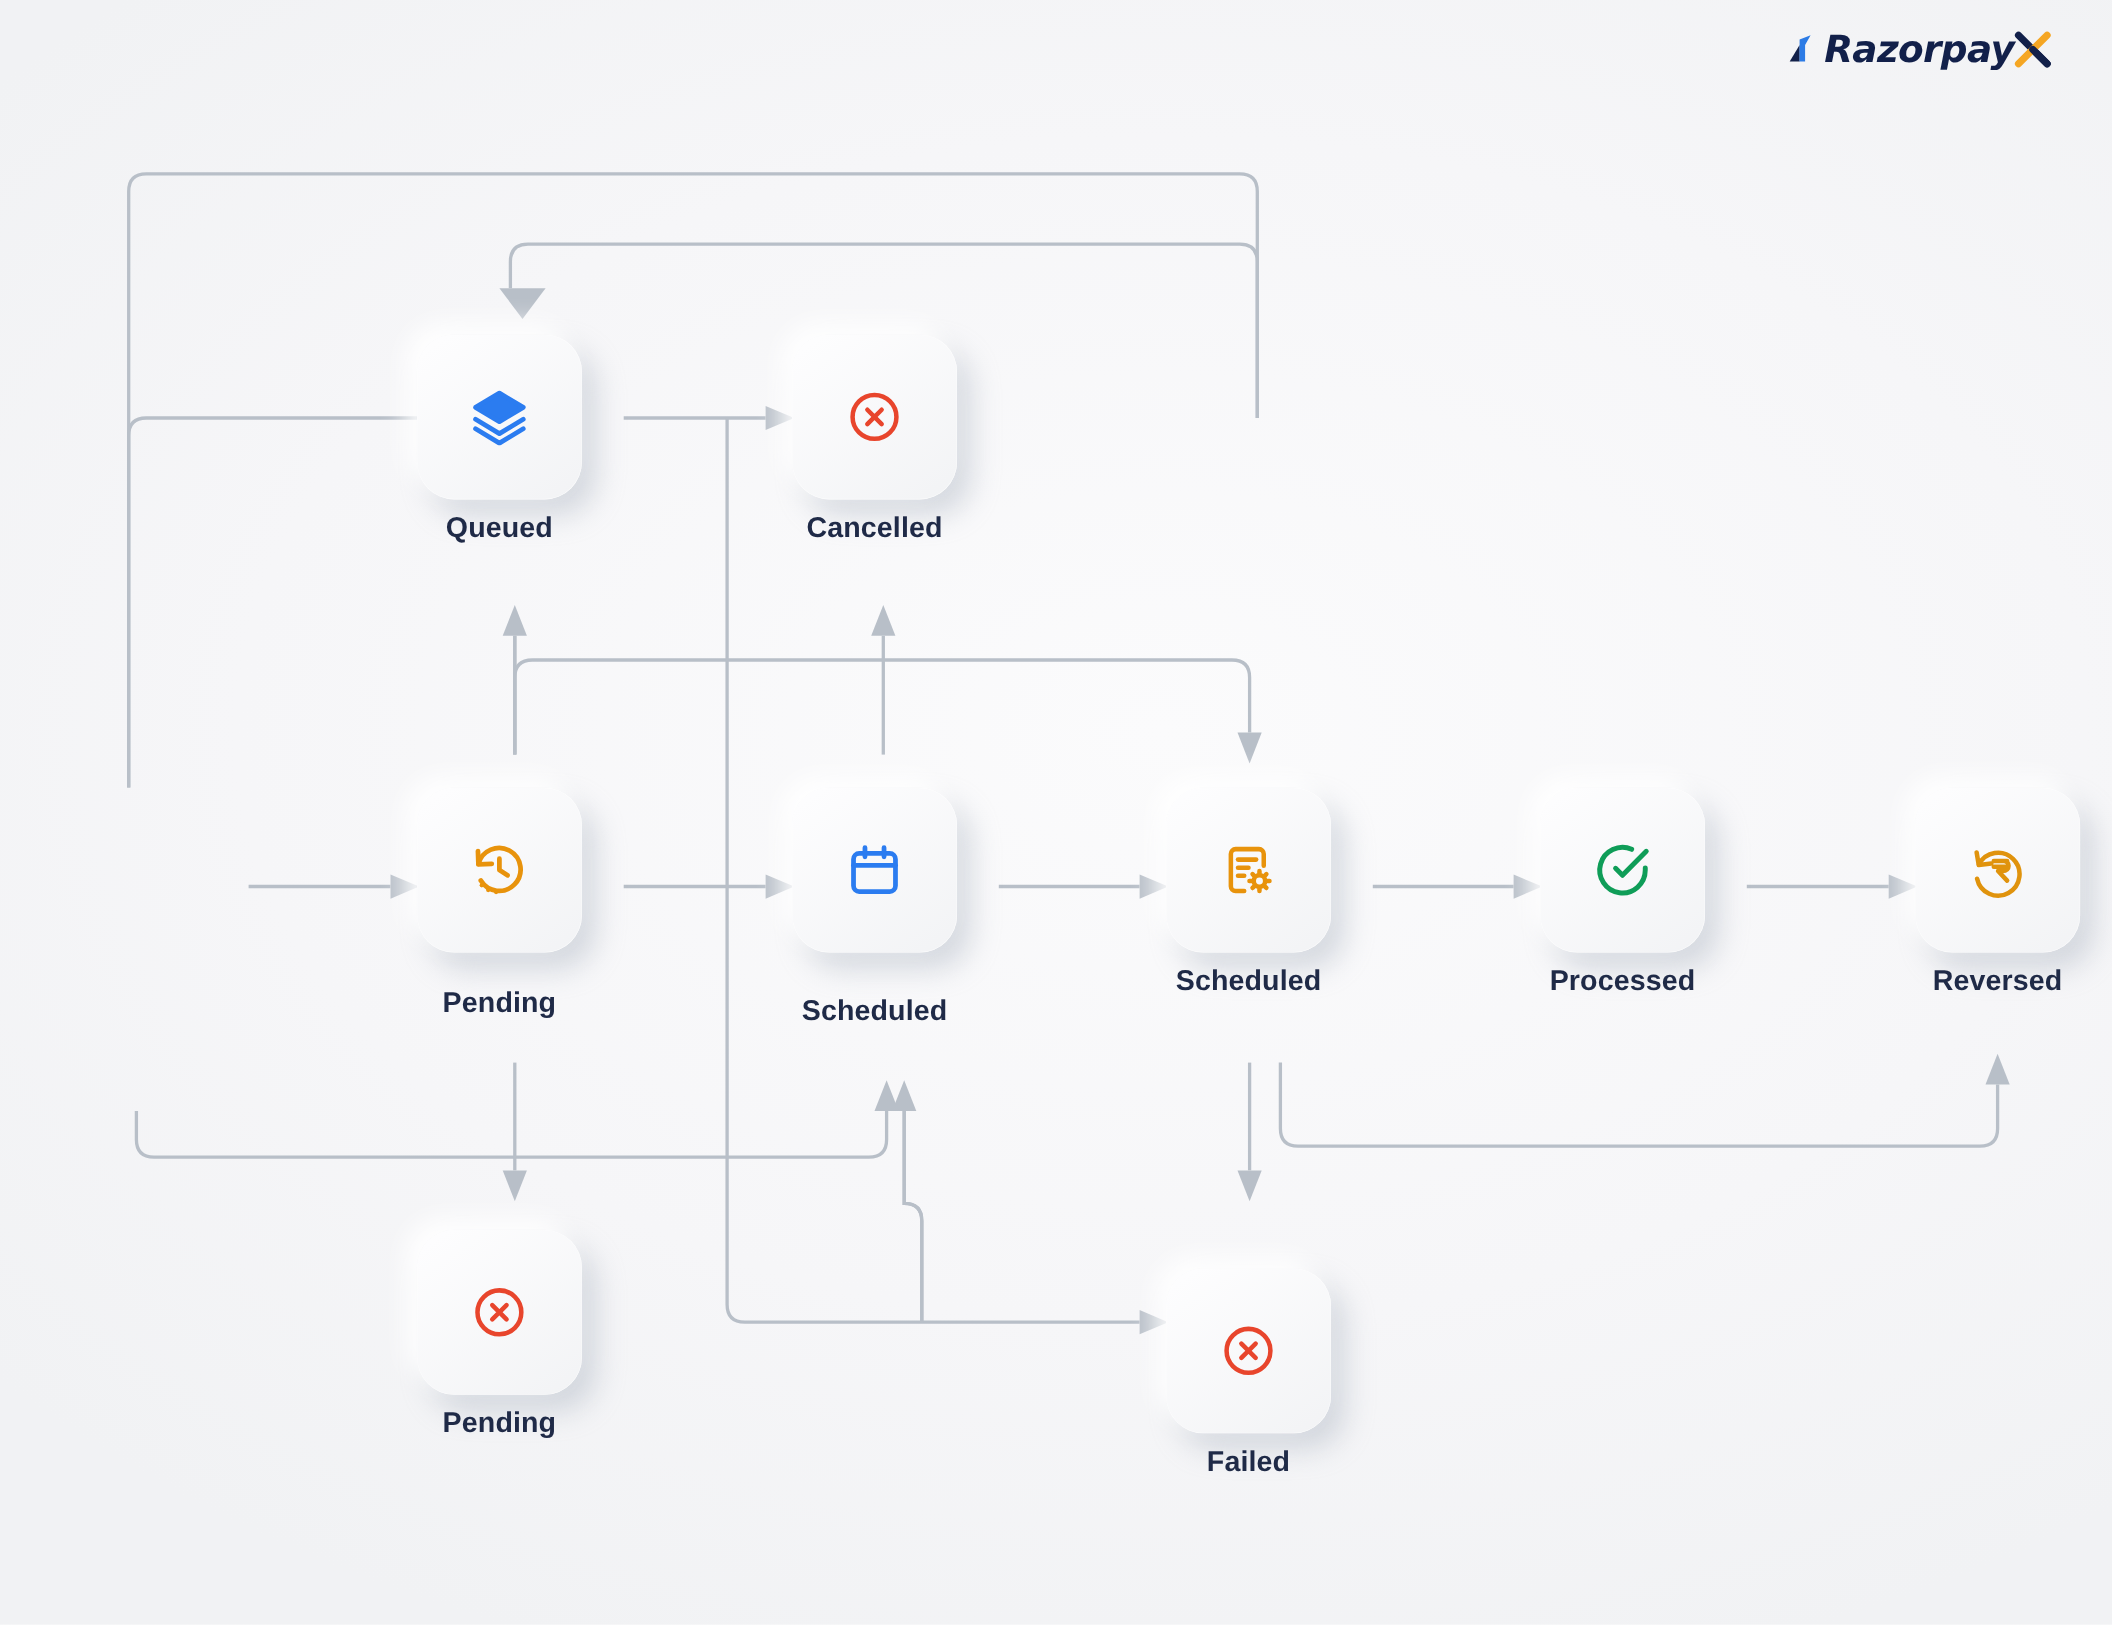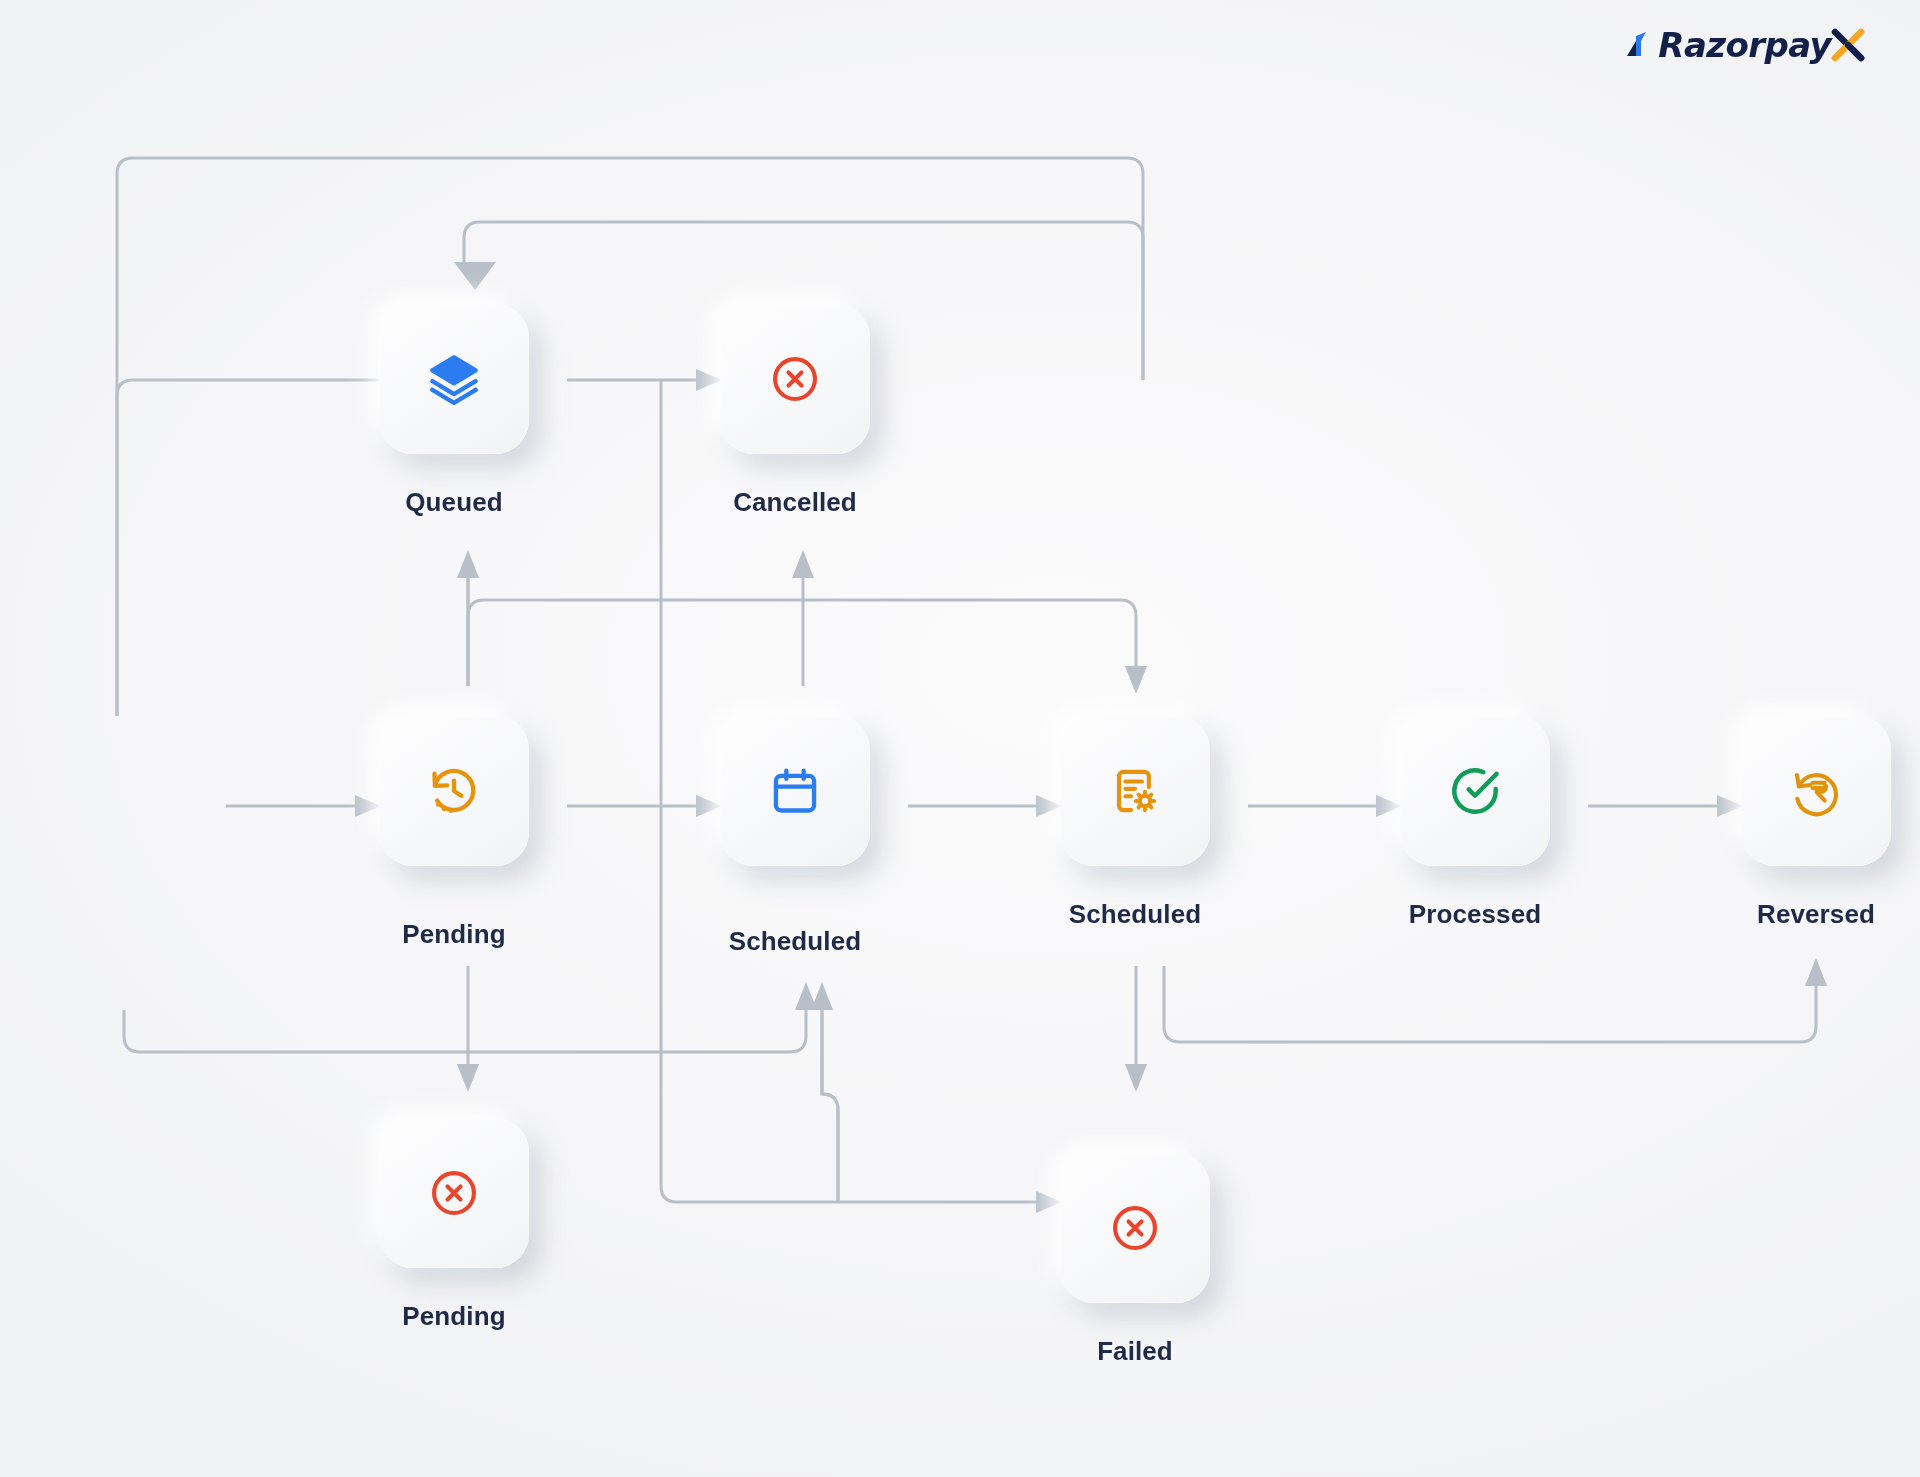--- a/index.html
+++ b/index.html
@@ -72,21 +72,21 @@
     box-shadow:
       -10px -10px 22px rgba(255,255,255,0.95),
       12px 14px 26px rgba(163,172,185,0.42),
       inset 0 0 0 0.5px rgba(255,255,255,0.6);
     display: flex;
     align-items: center;
     justify-content: center;
   }
   .tile svg { display: block; }
   .caption {
-    margin-top: 34px;
+    margin-top: 11px;
     font-size: 26px;
     font-weight: bold;
     color: #1f2a47;
     text-align: left;
     line-height: 1.15;
     white-space: pre-line;
     letter-spacing: 0.1px;
   }
 </style>
 </head>

